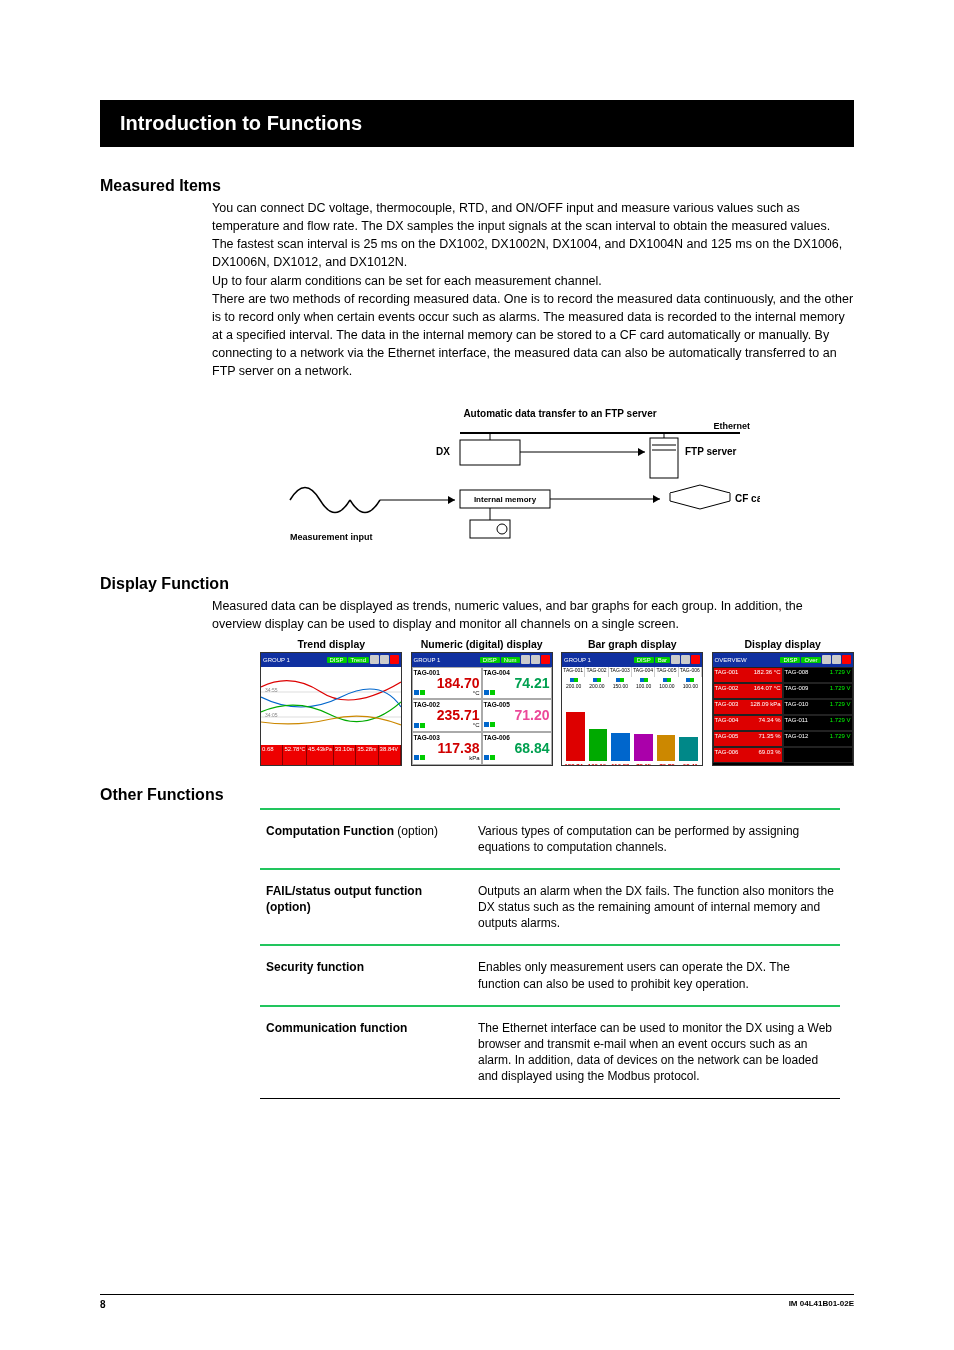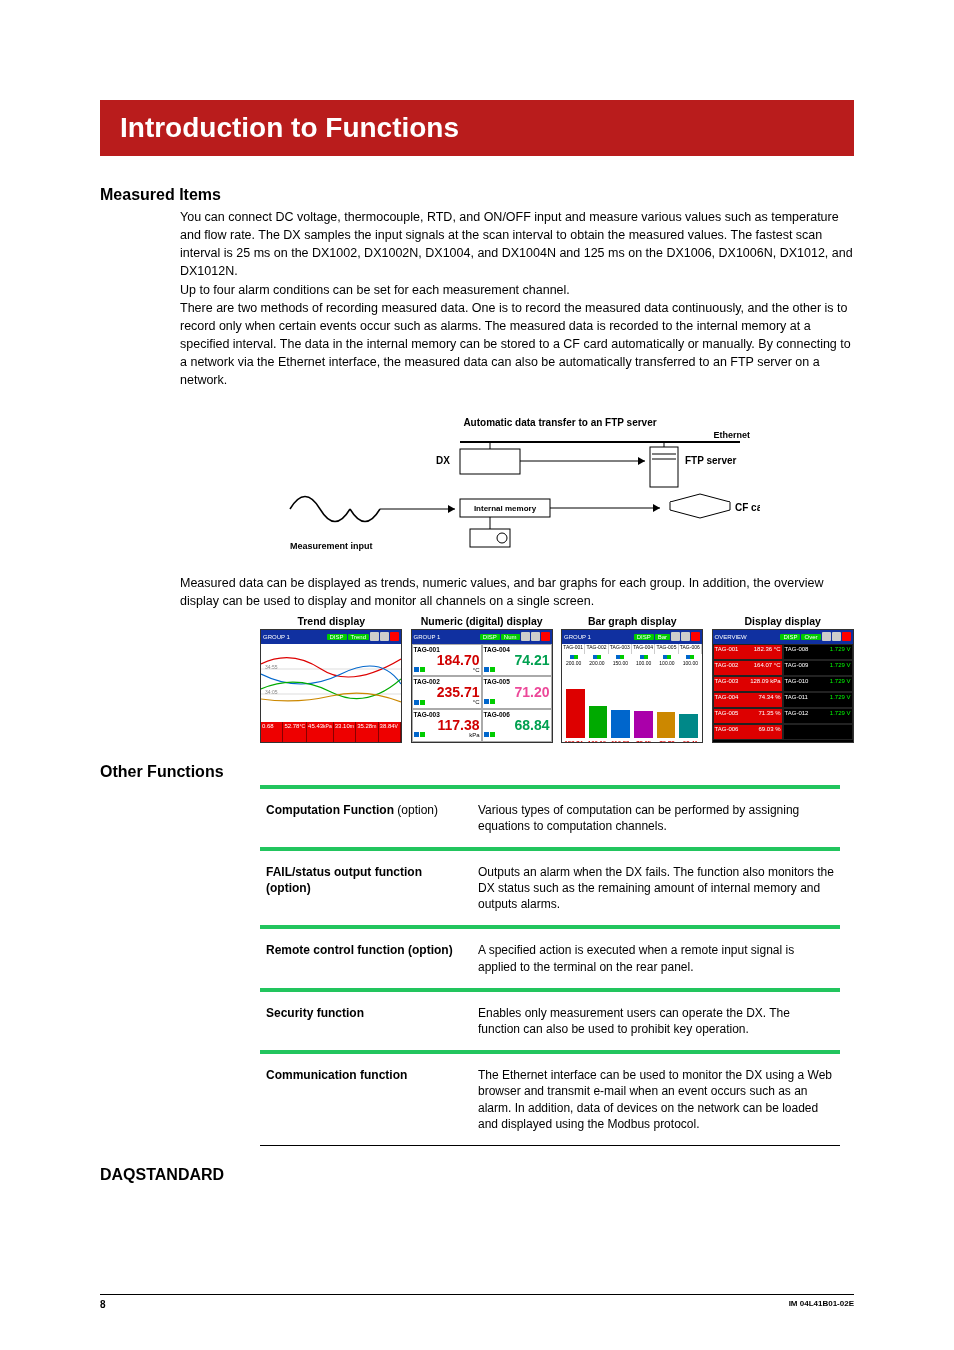--- a/index.html
+++ b/index.html
@@ -9,36 +9,36 @@
     background: #fff;
     color: #000;
     width: 954px;
   }
   .page {
     padding: 100px 100px 40px 100px;
     position: relative;
     min-height: 1200px;
   }
   .title-bar {
-    background: #b91c1c;
+    background: #000000;
     color: #fff;
     padding: 12px 20px;
-    font-size: 28px;
+    font-size: 20px;
     font-weight: bold;
     margin-bottom: 30px;
   }
   .section-heading {
     font-size: 16px;
     font-weight: bold;
     margin: 20px 0 4px 0;
   }
   .body-text {
     font-size: 12.5px;
     line-height: 1.45;
-    margin-left: 80px;
+    margin-left: 112px;
   }
   .diagram {
     margin: 25px 0 10px 160px;
   }
   .diagram svg { display:block; }
   .display-row {
     display: flex;
     gap: 8px;
     margin-left: 160px;
     margin-top: 4px;
@@ -106,21 +106,21 @@
   .ov-cell .val{float:right;}
 
   
   .func-table {
     margin-left: 160px;
     border-collapse: collapse;
     font-size: 12px;
     width: 580px;
   }
   .func-table td {
-    border-top: 4px solid #22c55e;
+    border-top: 2px solid #22c55e;
     padding: 13px 6px;
     vertical-align: top;
     line-height:1.35;
   }
   .func-table tr:last-child td { border-bottom: 1px solid #000; }
   .func-table td:first-child {
     font-weight: bold;
     width: 200px;
   }
   .func-table td:first-child .opt { font-weight: normal; }
@@ -187,20 +187,21 @@
 
       <line x1="290" y1="94" x2="400" y2="94" stroke="#000"></line>
       <polygon points="400,94 393,90 393,98" fill="#000"></polygon>
 
       <path d="M 410 88 L 440 80 L 470 88 L 440 96 Z" fill="#fff" stroke="#000"></path>
       <path d="M 410 88 L 410 96 L 440 104 L 470 96 L 470 88" fill="#fff" stroke="#000"></path>
       <text x="475" y="97" font-size="10" font-weight="bold">CF card</text>
     </svg>
   </div>
 
+  <div class="section-heading">Display Function</div>
   <div class="body-text">Measured data can be displayed as trends, numeric values, and bar graphs for each group. In addition, the overview display can be used to display and monitor all channels on a single screen.</div>
 
   <div class="display-row">
     <div class="disp-col">
       <div class="disp-title">Trend display</div>
       <div class="disp-box">
         <div class="disp-header">
             <span>GROUP 1</span>
             <span class="spacer"></span>
             <span class="grn">DISP</span>
@@ -401,33 +402,28 @@
     <tbody id="func-tbody">
         <tr>
           <td>Computation Function<span class="opt"> (option)</span></td>
           <td>Various types of computation can be performed by assigning equations to computation channels.</td>
         </tr>
         <tr>
           <td>FAIL/status output function (option)<span class="opt"></span></td>
           <td>Outputs an alarm when the DX fails. The function also monitors the DX status such as the remaining amount of internal memory and outputs alarms.</td>
         </tr>
         <tr>
-          <td>Remote control function (option)<span class="opt"></span></td>
-          <td>A specified action is executed when a remote input signal is applied to the terminal on the rear panel.</td>
-        </tr>
-        <tr>
           <td>Security function<span class="opt"></span></td>
           <td>Enables only measurement users can operate the DX. The function can also be used to prohibit key operation.</td>
         </tr>
         <tr>
           <td>Communication function<span class="opt"></span></td>
           <td>The Ethernet interface can be used to monitor the DX using a Web browser and transmit e-mail when an event occurs such as an alarm. In addition, data of devices on the network can be loaded and displayed using the Modbus protocol.</td>
         </tr>
       </tbody>
   </table>
 
-  <div class="section-heading">DAQSTANDARD</div>
 
   <div class="footer">
     <span>8</span>
     <span class="docid">IM 04L41B01-02E</span>
   </div>
 </div>
 
 </body></html>

